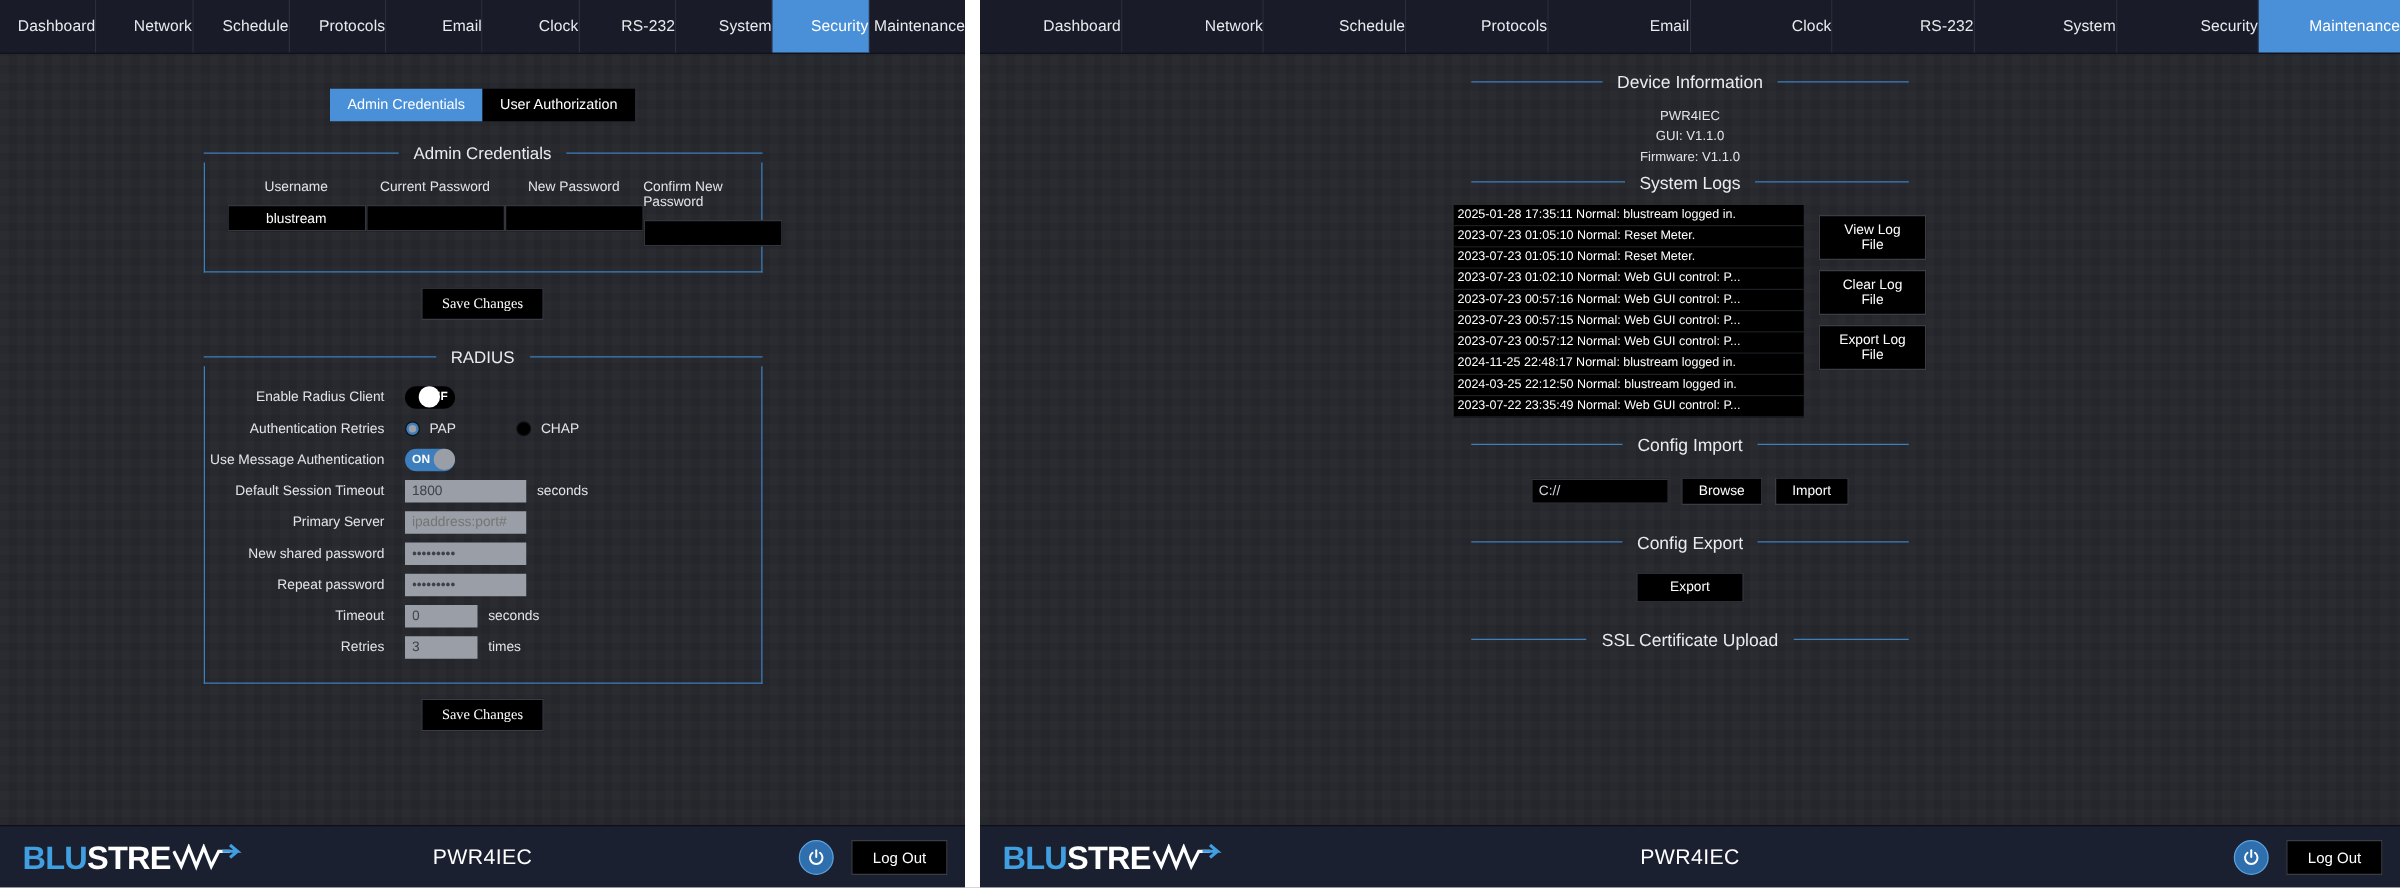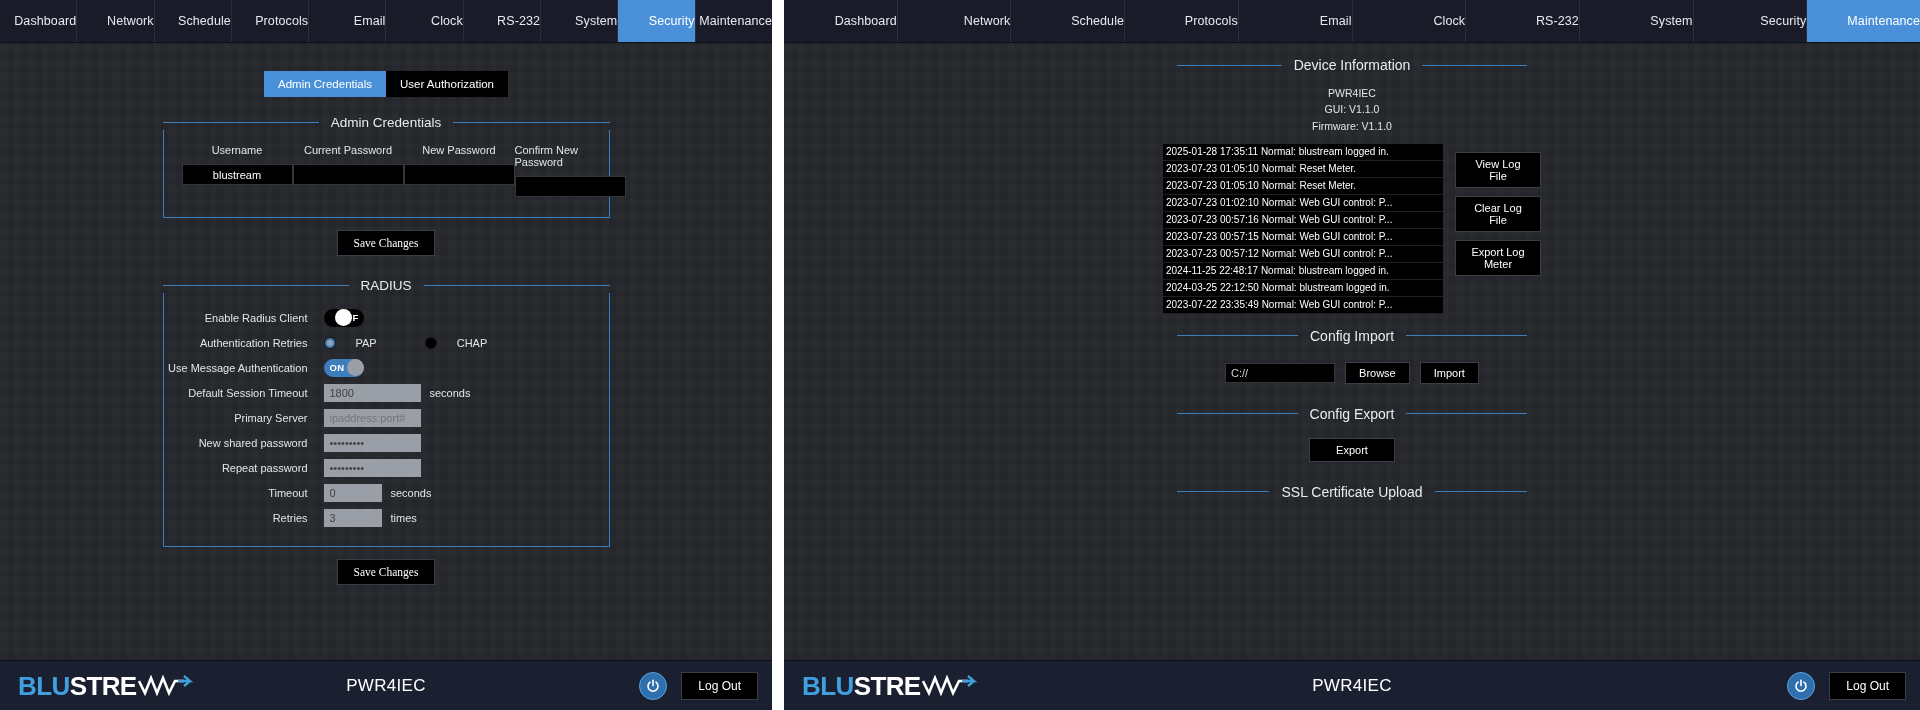--- a/index.html
+++ b/index.html
@@ -237,21 +237,21 @@
   .toggle .tlabel {
     position: absolute;
     font-size: 9.5px;
     color: #ffffff;
     font-weight: 700;
     letter-spacing: .3px;
   }
   .toggle.off .tlabel { right: 5px; }
   .toggle.on  .tlabel { left: 6px; }
 
-  .radio-wrap { display: flex; align-items: center; gap: 20px; cursor: pointer; justify-content: space-between; }
+  .radio-wrap { display: flex; align-items: center; gap: 8px; cursor: pointer; justify-content: space-between; }
   .radio {
     width: 12px; height: 12px;
     border-radius: 50%;
     background: #000000;
     border: 1px solid #111;
     display: flex; align-items: center; justify-content: center;
   }
   .radio.checked { background: #3d7ebd; }
   .radio .dot { width: 6px; height: 6px; border-radius: 50%; background: #9aa0aa; }
   .radio:not(.checked) .dot { background: transparent; }
@@ -610,38 +610,45 @@
             <div class="mt-title">Device Information</div>
             <div class="mt-line"></div>
           </div>
           <div class="devinfo">
             <div>PWR4IEC</div>
             <div>GUI: V1.1.0</div>
             <div>Firmware: V1.1.0</div>
           </div>
         </div>
 
+        <div class="mt-section" style="margin-top:4px;">
+          <div class="mt-title-row">
+            <div class="mt-line"></div>
+            <div class="mt-title">System Logs</div>
+            <div class="mt-line"></div>
+          </div>
+        </div>
 
         <div class="logs-area">
           <div class="log-list">
             <div class="log-row">2025-01-28 17:35:11 Normal: blustream logged in.</div>
             <div class="log-row">2023-07-23 01:05:10 Normal: Reset Meter.</div>
             <div class="log-row">2023-07-23 01:05:10 Normal: Reset Meter.</div>
             <div class="log-row">2023-07-23 01:02:10 Normal: Web GUI control: P...</div>
             <div class="log-row">2023-07-23 00:57:16 Normal: Web GUI control: P...</div>
             <div class="log-row">2023-07-23 00:57:15 Normal: Web GUI control: P...</div>
             <div class="log-row">2023-07-23 00:57:12 Normal: Web GUI control: P...</div>
             <div class="log-row">2024-11-25 22:48:17 Normal: blustream logged in.</div>
             <div class="log-row">2024-03-25 22:12:50 Normal: blustream logged in.</div>
             <div class="log-row">2023-07-22 23:35:49 Normal: Web GUI control: P...</div>
           </div>
           <div class="log-btns">
             <button class="log-btn">View Log File</button>
             <button class="log-btn">Clear Log File</button>
-            <button class="log-btn">Export Log Meter</button>
+            <button class="log-btn">Export Log File</button>
           </div>
         </div>
 
         <div class="spacer-12"></div>
 
         <div class="mt-section">
           <div class="mt-title-row">
             <div class="mt-line"></div>
             <div class="mt-title">Config Import</div>
             <div class="mt-line"></div>

